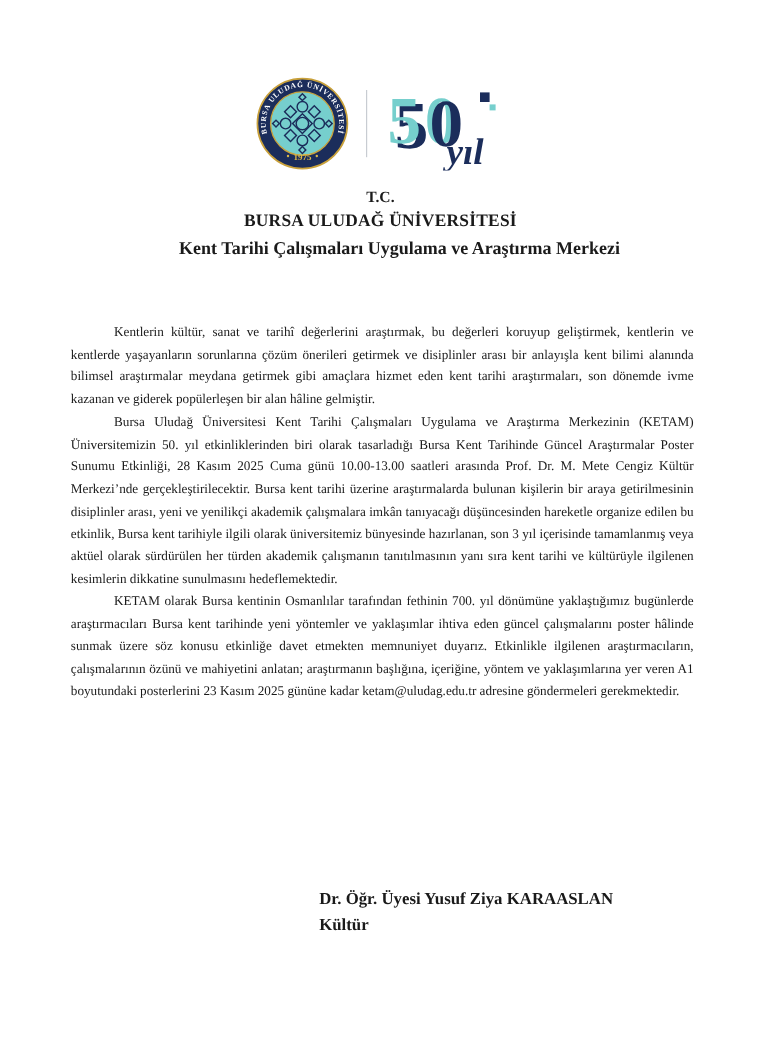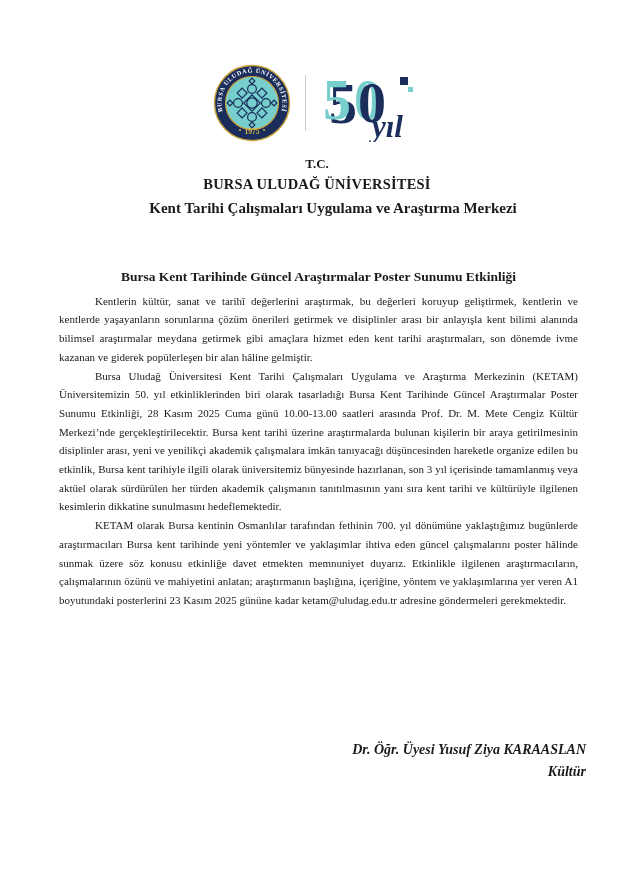--- a/index.html
+++ b/index.html
@@ -56,25 +56,24 @@
   .content p {
     font-size: 11px;
     line-height: 18.7px;
     text-align: justify;
     text-indent: 36px;
     margin: 0;
   }
   .signature {
     position: absolute;
     top: 742px;
-    left: 282px;
+    left: 266px;
     width: 304px;
-    text-align: right;
+    text-align: left;
     font-weight: bold;
-    font-style: italic;
   }
   .signature .sig-name { font-size: 14px; margin-bottom: 6px; }
   .signature .sig-role { font-size: 14px; }
   svg text { font-family: "Liberation Serif", "DejaVu Serif", serif; }
 </style>
 </head>
 <body>
 
 <div class="page">
 
@@ -126,21 +125,20 @@
 
   </div>
 
   <div class="header">
     <div class="tc">T.C.</div>
     <div class="university">BURSA ULUDAĞ ÜNİVERSİTESİ</div>
     <div class="center-name">Kent Tarihi Çalışmaları Uygulama ve Araştırma Merkezi</div>
   </div>
 
   <div class="content">
-    <div class="doc-title">Bursa Kent Tarihinde Güncel Araştırmalar Poster Sunumu Etkinliği</div>
     <p>Kentlerin kültür, sanat ve tarihî değerlerini araştırmak, bu değerleri koruyup geliştirmek, kentlerin ve kentlerde yaşayanların sorunlarına çözüm önerileri getirmek ve disiplinler arası bir anlayışla kent bilimi alanında bilimsel araştırmalar meydana getirmek gibi amaçlara hizmet eden kent tarihi araştırmaları, son dönemde ivme kazanan ve giderek popülerleşen bir alan hâline gelmiştir.</p>
     <p>Bursa Uludağ Üniversitesi Kent Tarihi Çalışmaları Uygulama ve Araştırma Merkezinin (KETAM) Üniversitemizin 50. yıl etkinliklerinden biri olarak tasarladığı Bursa Kent Tarihinde Güncel Araştırmalar Poster Sunumu Etkinliği, 28 Kasım 2025 Cuma günü 10.00-13.00 saatleri arasında Prof. Dr. M. Mete Cengiz Kültür Merkezi’nde gerçekleştirilecektir. Bursa kent tarihi üzerine araştırmalarda bulunan kişilerin bir araya getirilmesinin disiplinler arası, yeni ve yenilikçi akademik çalışmalara imkân tanıyacağı düşüncesinden hareketle organize edilen bu etkinlik, Bursa kent tarihiyle ilgili olarak üniversitemiz bünyesinde hazırlanan, son 3 yıl içerisinde tamamlanmış veya aktüel olarak sürdürülen her türden akademik çalışmanın tanıtılmasının yanı sıra kent tarihi ve kültürüyle ilgilenen kesimlerin dikkatine sunulmasını hedeflemektedir.</p>
     <p>KETAM olarak Bursa kentinin Osmanlılar tarafından fethinin 700. yıl dönümüne yaklaştığımız bugünlerde araştırmacıları Bursa kent tarihinde yeni yöntemler ve yaklaşımlar ihtiva eden güncel çalışmalarını poster hâlinde sunmak üzere söz konusu etkinliğe davet etmekten memnuniyet duyarız. Etkinlikle ilgilenen araştırmacıların, çalışmalarının özünü ve mahiyetini anlatan; araştırmanın başlığına, içeriğine, yöntem ve yaklaşımlarına yer veren A1 boyutundaki posterlerini 23 Kasım 2025 gününe kadar ketam@uludag.edu.tr adresine göndermeleri gerekmektedir.</p>
   </div>
 
   <div class="signature">
     <div class="sig-name">Dr. Öğr. Üyesi Yusuf Ziya KARAASLAN</div>
     <div class="sig-role">Kültür</div>
   </div>
 

